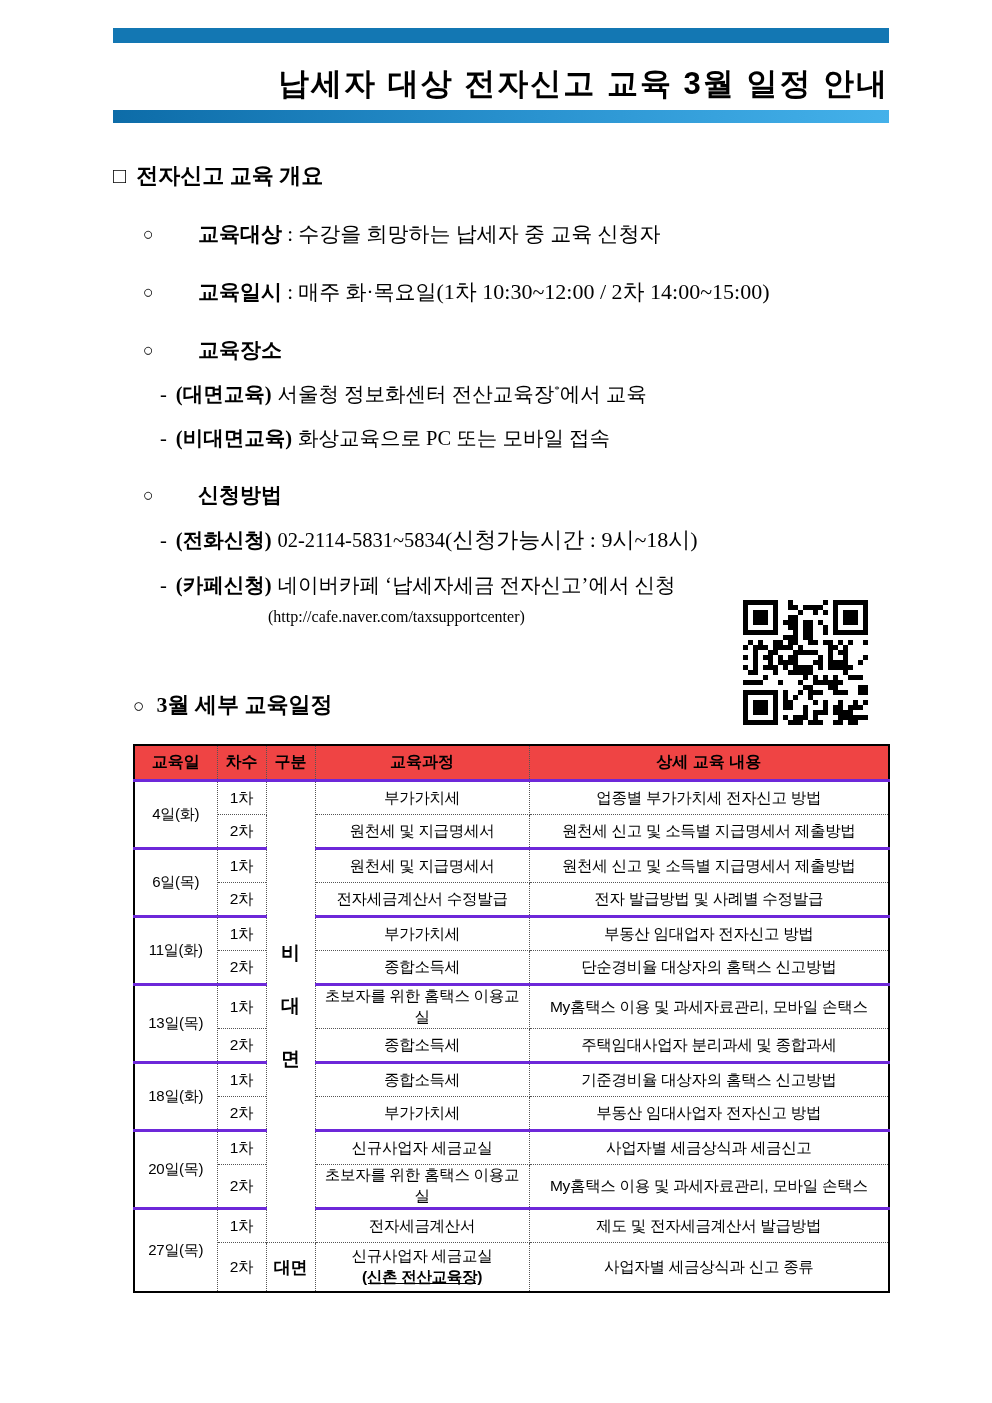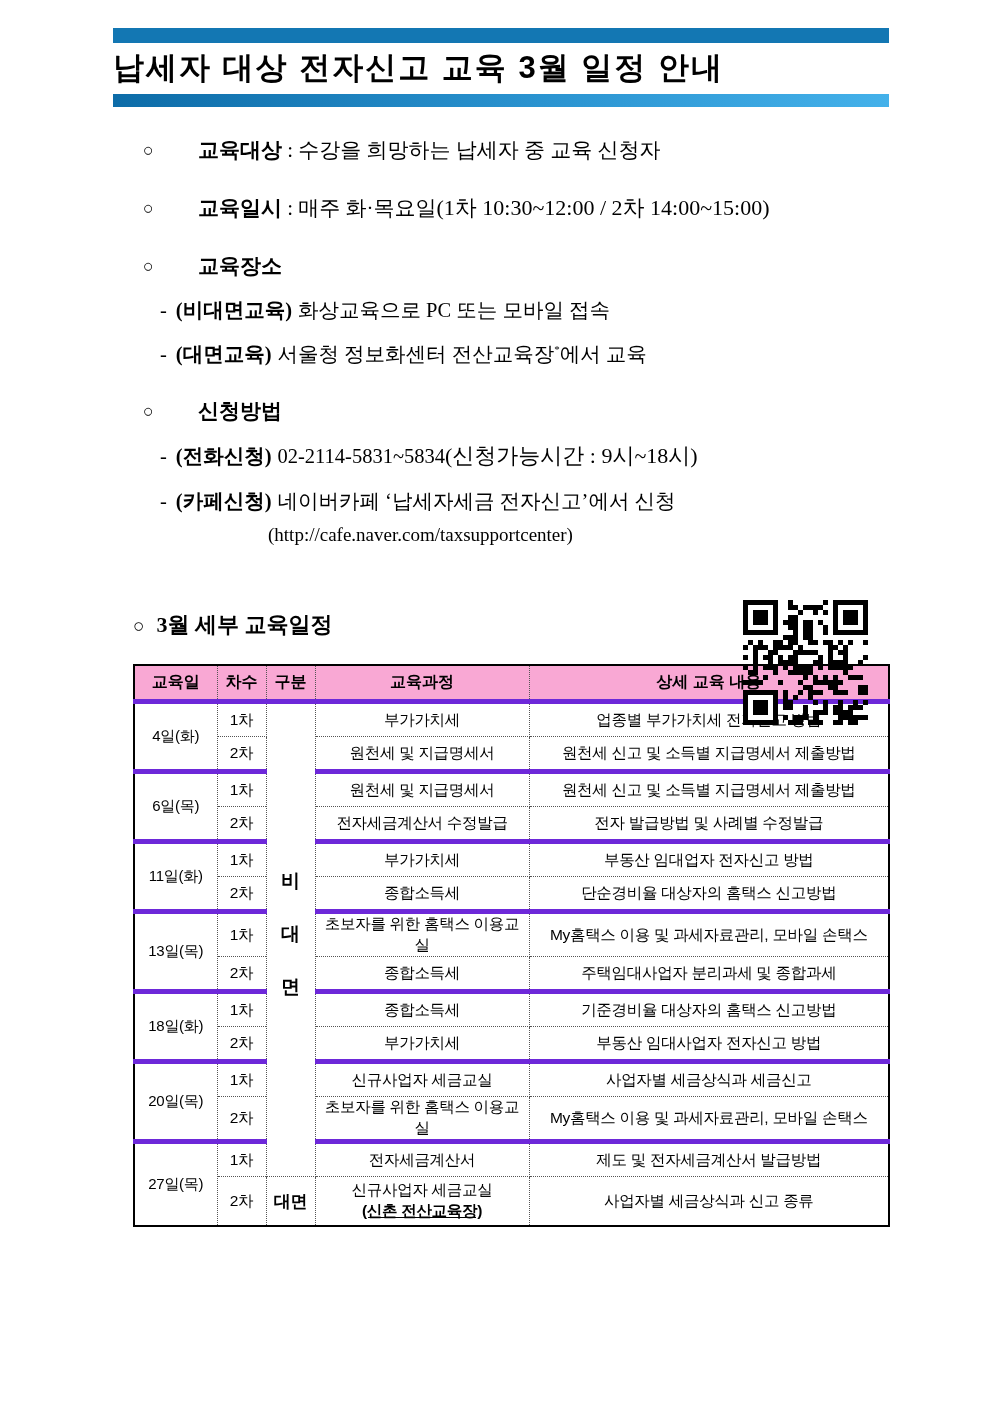--- a/index.html
+++ b/index.html
@@ -7,21 +7,21 @@
     width:992px;height:1403px;overflow:hidden;background:#fff;color:#000;
     font-family:"Liberation Serif", serif;position:relative;
   }
   .page{position:absolute;inset:0;}
 
   
   .title-wrap{margin:28px 103px 0 113px;}
   .bar-top{height:15px;background:#1377b3;}
   .doc-title{
     font-family:"Liberation Sans", sans-serif;font-weight:bold;font-size:31px;
-    text-align:left;letter-spacing:2px;padding:4px 0 5px 0;
+    text-align:right;letter-spacing:2px;padding:20px 0 5px 0;
   }
   .bar-bottom{height:13px;background:linear-gradient(90deg,#0d6ca8 0%,#2a93d0 55%,#44b1ea 100%);}
 
   
   .intro{
     margin:34px 100px 0 113px;font-size:21.5px;line-height:1.78;
     text-align:justify;padding-left:31px;text-indent:-31px;
   }
   .intro .marker{margin-right:10px;}
   .b{font-weight:bold;}
@@ -31,75 +31,76 @@
   .sec-heading .marker{font-weight:normal;margin-right:10px;}
   .item{margin:29px 0 0 143px;font-size:21px;}
   .item .marker{font-size:18px;margin-right:12px;vertical-align:1px;}
   .item .label{font-weight:bold;margin-left:32px;}
   .small{font-size:22px;}
   .sub{margin:16px 0 0 160px;font-size:20.5px;}
   .sub .dash{margin-right:9px;}
   .sub .sublabel{font-weight:bold;margin-right:6px;}
   .sub sup{font-size:11px;}
   .place-foot{margin:13px 0 0 172px;font-size:15.5px;letter-spacing:-0.2px;}
-  .url-line{margin:9px 0 0 268px;font-size:19px;}
+  .url-line{margin:9px 0 0 268px;font-size:16px;}
 
   
   .qr{position:absolute;left:740px;top:594px;width:130px;height:136px;}
   .qr svg{width:100%;height:100%;}
 
   
   .sched-heading{margin:64px 0 0 133px;font-size:22px;font-weight:bold;}
   .sched-heading .marker{font-weight:normal;font-size:19px;margin-right:12px;}
   table.sched{
     margin:24px 0 0 133px;width:755px;border-collapse:collapse;
     font-family:"Liberation Sans", sans-serif;table-layout:fixed;
     border:2px solid #000;
   }
   .sched col.c1{width:83px;} .sched col.c2{width:49px;} .sched col.c3{width:49px;}
   .sched col.c4{width:214px;} .sched col.c5{width:360px;}
   .sched th{
-    background:#f9a8d4;font-size:16px;font-weight:bold;height:33px;
+    background:#ef4444;font-size:16px;font-weight:bold;height:33px;
     border-bottom:2.5px solid #000;border-left:1px dotted #555;padding:0;
   }
   .sched td{
     border:1px dotted #555;text-align:center;vertical-align:middle;
     font-size:15.5px;height:32px;padding:0 2px;letter-spacing:-0.3px;
   }
   .sched th:first-child{border-left:none;}
   .sched td.c-date{font-size:15px;}
-  .sched tr.group-start td{border-top:5px solid #6d28d9;}
+  .sched tr.group-start td{border-top:3px solid #6d28d9;}
   .sched td.c-cat{font-weight:bold;font-size:18px;}
   .sched .vert{writing-mode:vertical-rl;text-orientation:upright;letter-spacing:34px;font-weight:bold;font-size:19px;}
   .sched td.c-face{font-size:17px;}
   .sched tr.tall td{height:48px;}
   .sched .bold2{font-weight:bold;text-decoration:underline;}
 </style>
 </head>
 <body>
 
 <div class="page">
 
   <div class="title-wrap">
     <div class="bar-top"></div>
     <div class="doc-title">납세자 대상 전자신고 교육 3월 일정 안내</div>
     <div class="bar-bottom"></div>
   </div>
 
 
+  <div class="sec-heading"><span class="marker">□</span><span>전자신고 교육 개요</span></div>
 
   <div class="item"><span class="marker">○</span><span class="label">교육대상</span><span> : </span><span>수강을 희망하는 납세자 중 교육 신청자</span></div>
 
   <div class="item"><span class="marker">○</span><span class="label">교육일시</span><span> : </span><span>매주 화·목요일</span><span class="small">(1차 10:30~12:00 / 2차 14:00~15:00)</span></div>
 
   <div class="item"><span class="marker">○</span><span class="label">교육장소</span></div>
 
+  <div class="sub"><span class="dash">-</span><span class="sublabel">(대면교육)</span><span>서울청 정보화센터 전산교육장</span><sup>*</sup><span>에서 교육</span></div>
+
   <div class="sub"><span class="dash">-</span><span class="sublabel">(비대면교육)</span><span>화상교육으로 PC 또는 모바일 접속</span></div>
-
-  <div class="sub"><span class="dash">-</span><span class="sublabel">(대면교육)</span><span>서울청 정보화센터 전산교육장</span><sup>*</sup><span>에서 교육</span></div>
 
 
   <div class="item"><span class="marker">○</span><span class="label">신청방법</span></div>
 
   <div class="sub"><span class="dash">-</span><span class="sublabel">(전화신청)</span><span>02-2114-5831~5834</span><span class="small">(신청가능시간 : 9시~18시)</span></div>
 
   <div class="sub"><span class="dash">-</span><span class="sublabel">(카페신청)</span><span>네이버카페 ‘납세자세금 전자신고’에서 신청</span></div>
 
   <div class="url-line">(http://cafe.naver.com/taxsupportcenter)</div>
 

